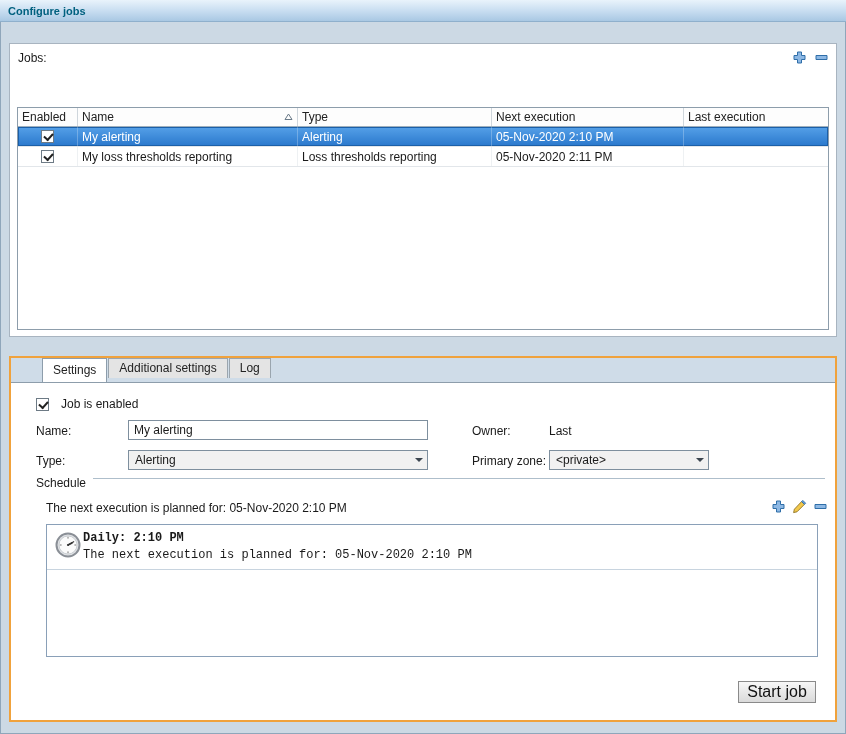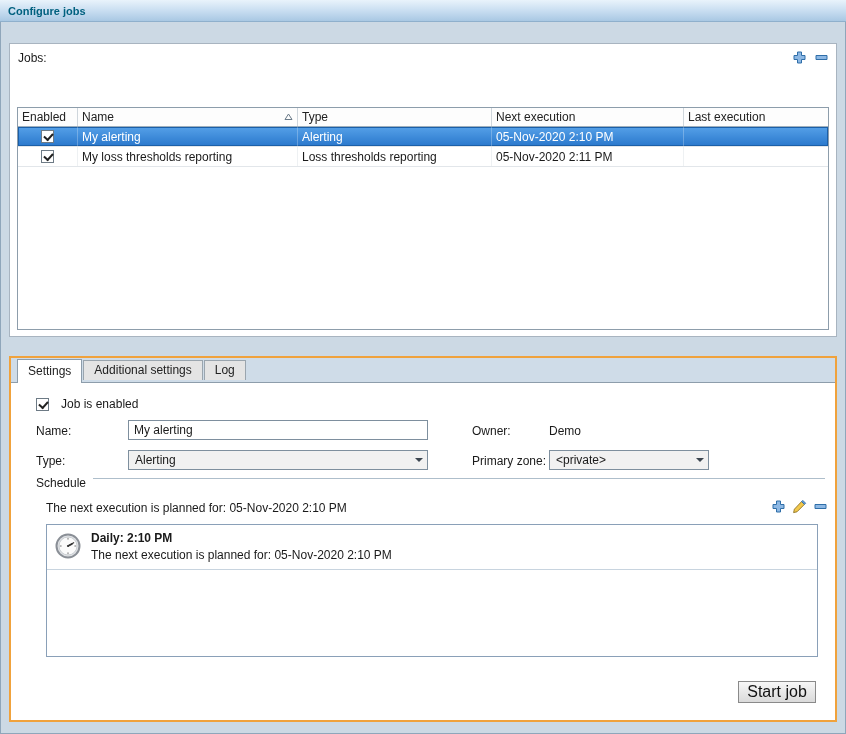--- a/index.html
+++ b/index.html
@@ -63,21 +63,21 @@
   .checkbox.checked::after{
     content:"";position:absolute;left:2px;top:2px;width:7px;height:4px;
     border-left:2px solid #222;border-bottom:2px solid #222;transform:rotate(-48deg);
   }
 
   
   .settings-panel{
     position:absolute;left:9px;top:356px;width:828px;height:366px;box-sizing:border-box;
     border:2px solid #f0a23c;background:#cfdce8;
   }
-  .tabstrip{height:24px;display:flex;align-items:center;padding-left:6px;position:relative;z-index:3}
+  .tabstrip{height:24px;display:flex;align-items:flex-start;padding-left:31px;position:relative;z-index:3}
   .tab{
     background:#e4e4e4;border:1px solid #9aa5ae;border-bottom:none;
     height:19px;line-height:19px;padding:0 10px;margin-right:1px;color:#222;white-space:nowrap;
   }
   .tab.active{background:#fff;height:23px;line-height:23px;margin-bottom:-1px;border-color:#8d9dab}
   .settings-content{
     position:absolute;left:0;top:24px;right:0;bottom:0;z-index:1;
     background:#fff;border-top:1px solid #8d9dab;
   }
   .abs{position:absolute}
@@ -102,22 +102,23 @@
   .group-head{display:flex;align-items:flex-start;left:25px;right:10px;top:93px}
   .group-line{flex:1;height:1px;background:#aebecb;margin-left:7px;margin-top:2px}
 
   .sched-icons{position:absolute;right:8px;top:116px;display:flex;gap:7px;align-items:center}
 
   .sched-list{
     position:absolute;left:35px;top:141px;width:772px;height:133px;box-sizing:border-box;
     border:1px solid #8aa0b8;background:#fff;overflow:hidden;
   }
   .sched-item{
-    display:flex;align-items:center;gap:10px;padding:4px 8px;min-height:45px;box-sizing:border-box;
+    display:flex;align-items:center;gap:2px;padding:4px 8px;min-height:45px;box-sizing:border-box;
     border-bottom:1px solid #c8d4df;
+    font-family:Liberation Mono, monospace;
   }
   .sched-item .txt .t1{font-weight:bold;line-height:17px}
   .sched-item .txt .t2{line-height:17px}
 
   .btn{
     position:absolute;right:19px;top:298px;width:78px;height:22px;box-sizing:border-box;
     background:linear-gradient(to bottom,#f7f7f7,#dadada);
     border:1px solid #8a8a8a;font-family:"Liberation Sans",sans-serif;font-size:16px;color:#111;
   }
 </style>
@@ -194,21 +195,21 @@
 
     <div class="abs check-row" style="left:25px;top:14px">
       <span class="checkbox checked"></span>
       <span class="field-label">Job is enabled</span>
     </div>
 
     <span class="abs field-label" style="left:25px;top:41px">Name:</span>
     <input class="text-input" style="left: 117px; top: 37px;" value="My alerting">
 
     <span class="abs field-label" style="left:461px;top:41px">Owner:</span>
-    <span class="abs" style="left:538px;top:41px">Demo</span>
+    <span class="abs" style="left:538px;top:41px">Last</span>
 
     <span class="abs field-label" style="left:25px;top:71px">Type:</span>
     <div class="combo" style="left:117px;top:67px;width:300px">
       <span>Alerting</span>
       <span class="arrow-box">
           <i class="arrow-down"></i>
         </span>
     </div>
 
     <span class="abs field-label" style="left:461px;top:71px">Primary zone:</span>

